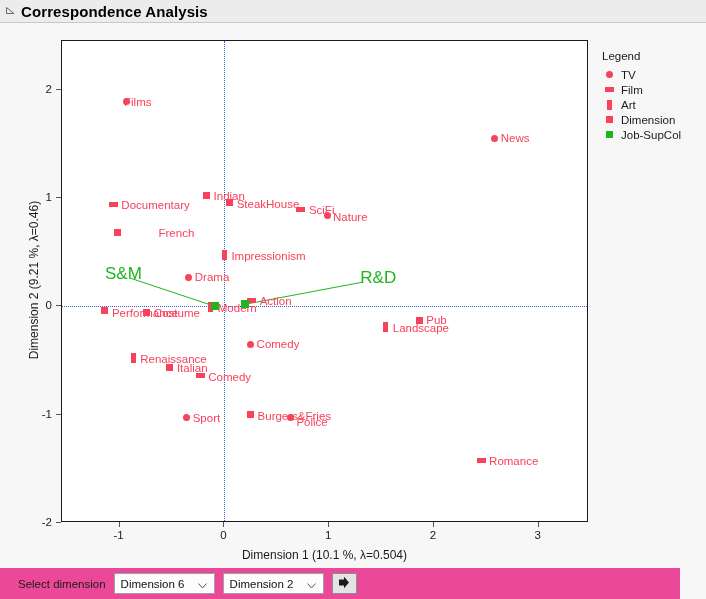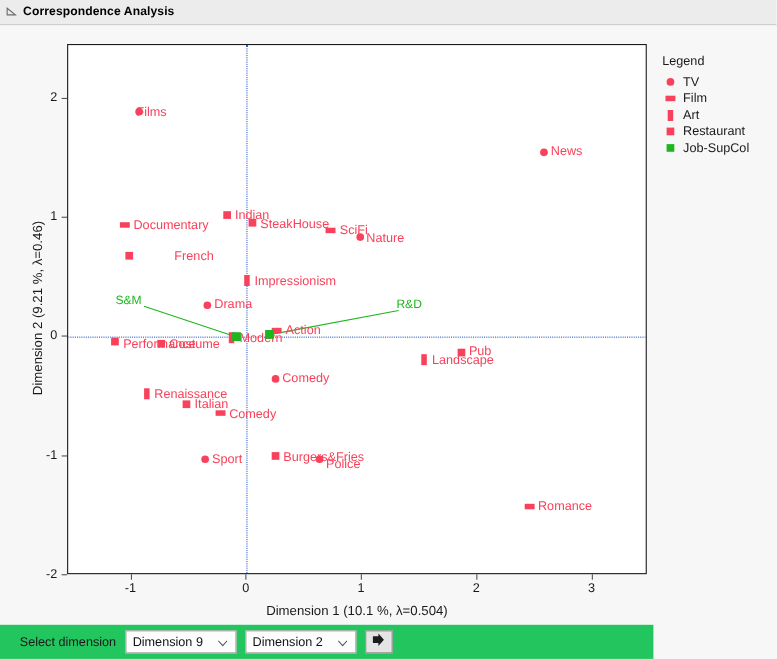--- a/index.html
+++ b/index.html
@@ -26,21 +26,21 @@
     box-sizing: border-box;
   }
   #disclosure {
     width: 16px; height: 16px;
     margin-left: 3px; margin-right: 2px;
     flex: 0 0 auto;
     position: relative;
   }
   #disclosure svg { display:block; }
   #title-text {
-    font-size: 11px;
+    font-size: 15px;
     font-weight: bold;
     color: #000;
     letter-spacing: 0.1px;
     white-space: nowrap;
   }
   
   #plotarea {
     position: absolute;
     left: 0; top: 23px;
     width: 706px; height: 545px;
@@ -92,21 +92,21 @@
   }
   .lbl {
     position: absolute;
     font-size: 11.5px;
     color: #f8415a;
     white-space: nowrap;
     line-height: 11px;
   }
   .glbl {
     position: absolute;
-    font-size: 11px;
+    font-size: 17px;
     color: #1eb51e;
     white-space: nowrap;
     line-height: 11px;
   }
   #gline-svg {
     position: absolute;
     left: 0; top: 0;
     width: 527px; height: 482px;
     pointer-events: none;
   }
@@ -180,22 +180,22 @@
   }
   .leg-text {
     font-size: 11.5px;
     color: #1a1a1a;
     white-space: nowrap;
   }
   
   #footer {
     position: absolute;
     left: 0; top: 568px;
-    width: 594px; height: 31px;
-    background: #22c55e;
+    width: 680px; height: 31px;
+    background: #ec4899;
     display: flex;
     align-items: center;
   }
   #sel-label {
     font-size: 11.5px;
     color: #1a1a1a;
     margin-left: 18px;
     margin-right: 8px;
   }
   .combo {
@@ -354,37 +354,37 @@
           <div class="leg-row">
             <span class="leg-mark">
               <span class="m-vbar" style="background: rgb(248, 65, 90);"></span>
             </span>
             <span class="leg-text">Art</span>
           </div>
           <div class="leg-row">
             <span class="leg-mark">
               <span class="m-square" style="background: rgb(248, 65, 90);"></span>
             </span>
-            <span class="leg-text">Restaurant</span>
+            <span class="leg-text">Dimension</span>
           </div>
           <div class="leg-row">
             <span class="leg-mark">
               <span class="m-square" style="background: rgb(30, 181, 30);"></span>
             </span>
             <span class="leg-text">Job-SupCol</span>
           </div>
         </div>
     </div>
   </div>
 
   <div id="footer">
     <span id="sel-label">Select dimension</span>
 
     <div class="combo">
-      <span class="combo-text">Dimension 9</span>
+      <span class="combo-text">Dimension 6</span>
       <span class="combo-arrow">
         <svg width="9" height="6" viewBox="0 0 9 6">
             <path d="M0.5 0.5 L4.5 5 L8.5 0.5" fill="none" stroke="#555" stroke-width="1"></path>
           </svg>
       </span>
     </div>
 
     <div class="combo">
       <span class="combo-text">Dimension 2</span>
       <span class="combo-arrow">

